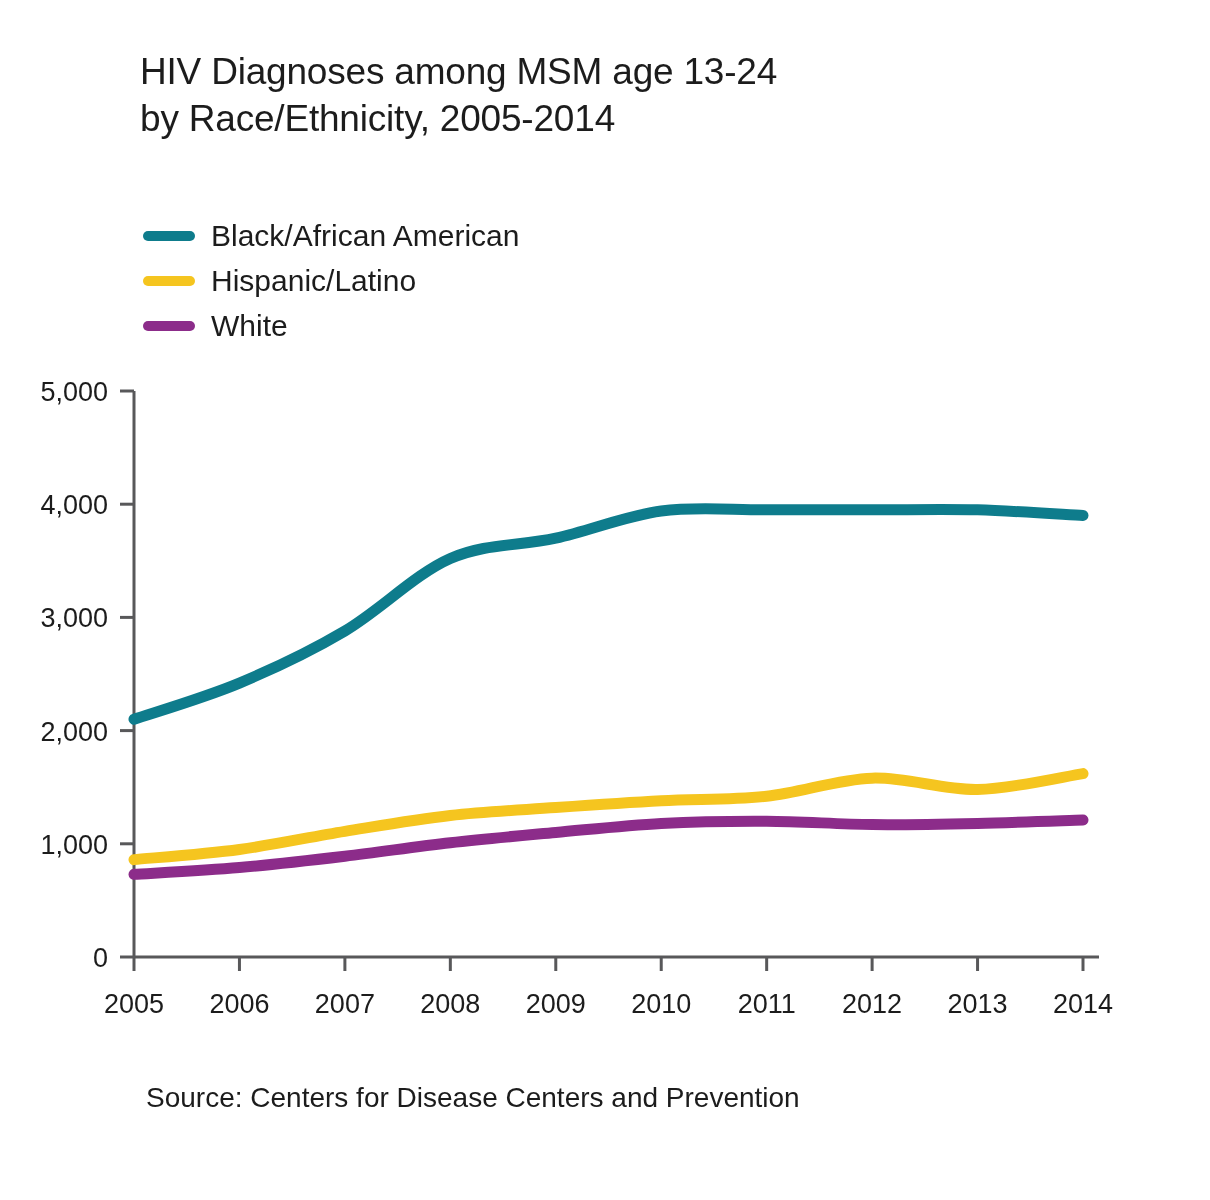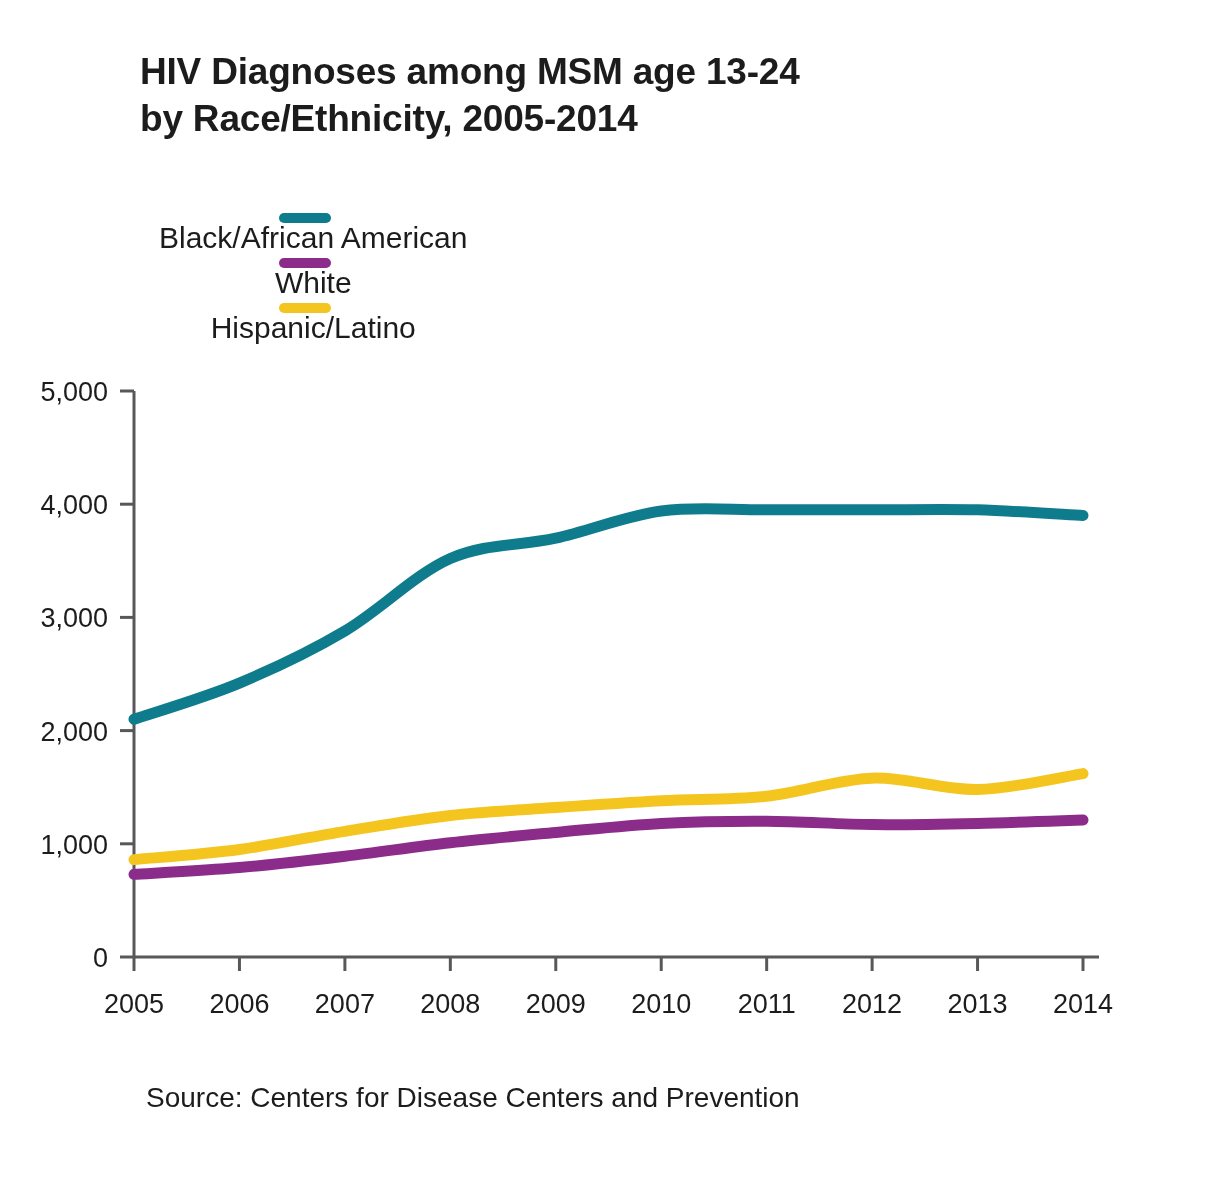--- a/index.html
+++ b/index.html
@@ -20,38 +20,37 @@
     inset: 0;
   }
 
   
   .title {
     position: absolute;
     left: 140px;
     top: 48px;
     width: 980px;
     font-size: 37px;
-    font-weight: bold;
+    font-weight: normal;
     line-height: 1.28;
     letter-spacing: -0.2px;
     color: #1c1c1c;
     white-space: pre-line;
   }
 
   
   .legend {
     position: absolute;
     left: 143px;
     top: 213px;
   }
   .legend-row {
     display: flex;
     align-items: center;
     height: 45px;
-    flex-direction: column;
   }
   .legend-swatch {
     width: 52px;
     height: 10px;
     border-radius: 5px;
     flex: 0 0 auto;
   }
   .legend-label {
     margin-left: 16px;
     font-size: 30px;
@@ -99,26 +98,26 @@
 
   <div class="title">HIV Diagnoses among MSM age 13-24
 by Race/Ethnicity, 2005-2014</div>
 
   <div class="legend">
     <div class="legend-row">
       <span class="legend-swatch" style="background:#0E7C8C"></span>
       <span class="legend-label">Black/African American</span>
     </div>
     <div class="legend-row">
+      <span class="legend-swatch" style="background:#F5C51F"></span>
+      <span class="legend-label">Hispanic/Latino</span>
+    </div>
+    <div class="legend-row">
       <span class="legend-swatch" style="background:#8C2C8A"></span>
       <span class="legend-label">White</span>
-    </div>
-    <div class="legend-row">
-      <span class="legend-swatch" style="background:#F5C51F"></span>
-      <span class="legend-label">Hispanic/Latino</span>
     </div>
   </div>
 
   <div class="chart">
     <svg id="chart-svg" width="1210" height="1040" viewBox="0 0 1210 1040">
       <g id="axis-layer">
           <line x1="134" y1="391" x2="134" y2="957" stroke="#58585a" stroke-width="3"></line>
           <line x1="134" y1="957" x2="1099" y2="957" stroke="#58585a" stroke-width="3"></line>
         </g>
       <g id="ytick-layer">

